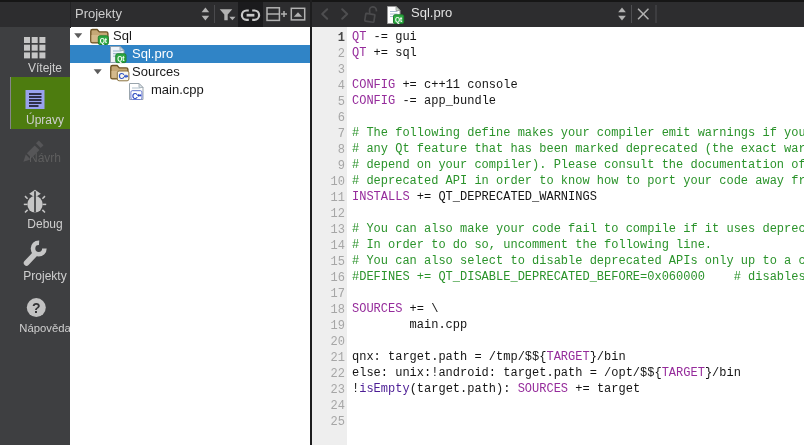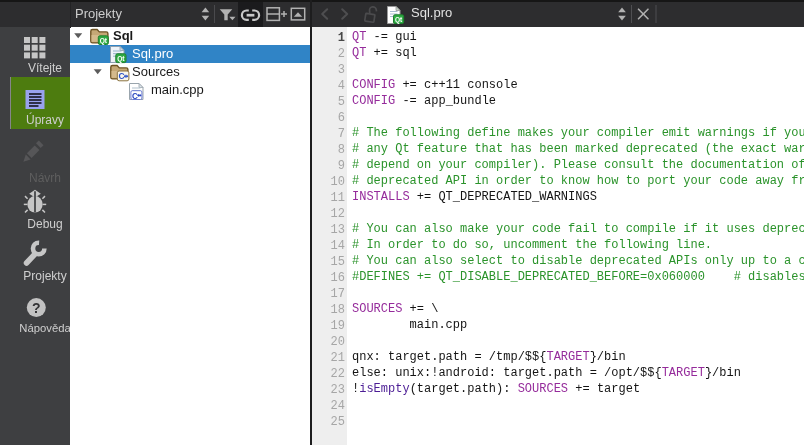--- a/index.html
+++ b/index.html
@@ -39,36 +39,36 @@
 <body>
 <div class="abs" id="topbar"></div>
 <div class="abs" id="topstrip"></div>
 <div class="abs" id="sidebar"></div>
 <div class="mode" style="top:24.6px; height:52px;">
     <div class="lbl">Vítejte</div>
   </div>
 <div class="mode sel" style="top:76.6px;">
     <div class="lbl">Úpravy</div>
   </div>
-<div class="mode dis" style="top:135px;">
+<div class="mode dis" style="top:115px;">
     <div class="lbl">Návrh</div>
   </div>
 <div class="mode" style="top:180.6px;">
     <div class="lbl">Debug</div>
   </div>
 <div class="mode" style="top:232.6px;">
     <div class="lbl">Projekty</div>
   </div>
 <div class="mode" style="top:284.6px;">
     <div class="lbl" style="font-size:11.3px;">Nápověda</div>
   </div>
 
 <div class="abs" id="tree">
   <div id="selrow"></div>
-  <div class="trow" style="left:43px; top:0px; font-weight:bold;text-align:center;">Sql</div>
+  <div class="trow" style="left:43px; top:0px; font-weight:normal;text-align:center;">Sql</div>
   <div class="trow" style="left:62px; top:18px; color:#ffffff;">Sql.pro</div>
   <div class="trow" style="left:62px; top:36px;">Sources</div>
   <div class="trow" style="left:81px; top:54px;">main.cpp</div>
 </div>
 
 <div class="abs" id="projlabel">Projekty</div>
 <div class="abs" id="tabfile">Sql.pro</div>
 <div class="abs" id="divider"></div>
 <div class="abs" id="gutter"></div>
 <div class="abs" id="code-area"></div>

